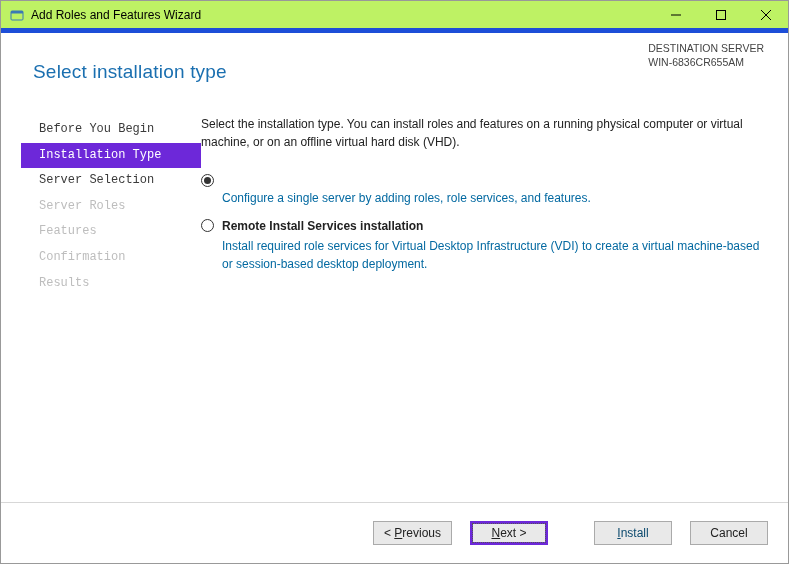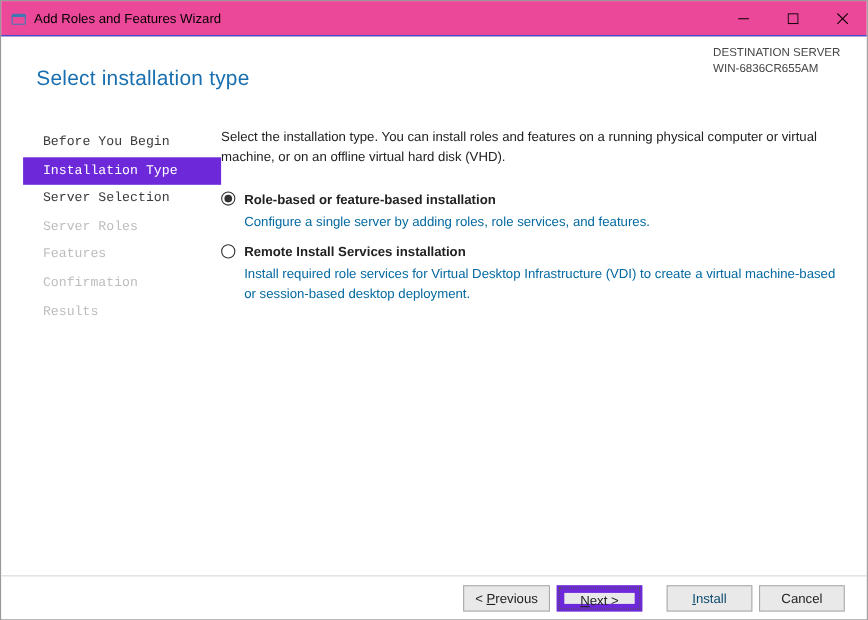--- a/index.html
+++ b/index.html
@@ -9,22 +9,22 @@
       width: 789px;
       height: 564px;
       overflow: hidden;
       border: 1px solid #999;
       position: relative;
     }
     .titlebar {
       height: 32px;
       display: flex;
       align-items: center;
-      border-bottom: 1px solid #1d4ed8;
-      background: #ec4899;
+      border-bottom: 5px solid #1d4ed8;
+      background: #bef264;
     }
     .titlebar-icon {
       width: 16px;
       height: 16px;
       margin: 0 6px 0 8px;
       display: flex;
       align-items: center;
       justify-content: center;
     }
     .titlebar-title {
@@ -134,43 +134,43 @@
     .radio-desc {
       margin-left: 21px;
       margin-bottom: 8px;
       color: #0369a1;
     }
     .footer {
       position: absolute;
       bottom: 0;
       left: 0;
       right: 0;
-      height: 40px;
+      height: 61px;
       border-top: 1px solid #d7d7d7;
       display: flex;
       align-items: center;
       justify-content: flex-end;
       padding-right: 20px;
-      gap: 6px;
+      gap: 18px;
     }
     .btn {
       min-width: 78px;
       height: 24px;
       font-size: 12px;
       font-family: inherit;
       background: #e9e9e9;
       border: 1px solid #aaa;
       padding: 0 10px;
       cursor: pointer;
       color: #222;
     }
     .btn.focused {
       outline: 1px dotted #555;
       outline-offset: -3px;
-      border: 7px solid #6d28d9;
+      border: 3px solid #6d28d9;
     }
     .btn.disabled {
       color: #0c4a6e;
       cursor: default;
     }
     .btn .ul { text-decoration: underline; }
     .footer-gap { width: 10px; }
   </style>
 </head>
 <body>
@@ -220,21 +220,20 @@
     <div class="nav-item disabled">Features</div>
     <div class="nav-item disabled">Confirmation</div>
     <div class="nav-item disabled">Results</div>
   </div>
 
   <div class="main">
     <div class="intro-text">Select the installation type. You can install roles and features on a running physical computer or virtual machine, or on an offline virtual hard disk (VHD).</div>
 
     <div class="radio-row">
       <span class="radio-circle selected"></span>
-      <span class="radio-label">Role-based or feature-based installation</span>
     </div>
     <div class="radio-desc">Configure a single server by adding roles, role services, and features.</div>
 
     <div class="radio-row">
       <span class="radio-circle"></span>
       <span class="radio-label">Remote Install Services installation</span>
     </div>
     <div class="radio-desc">Install required role services for Virtual Desktop Infrastructure (VDI) to create a virtual machine-based or session-based desktop deployment.</div>
   </div>
 </div>

